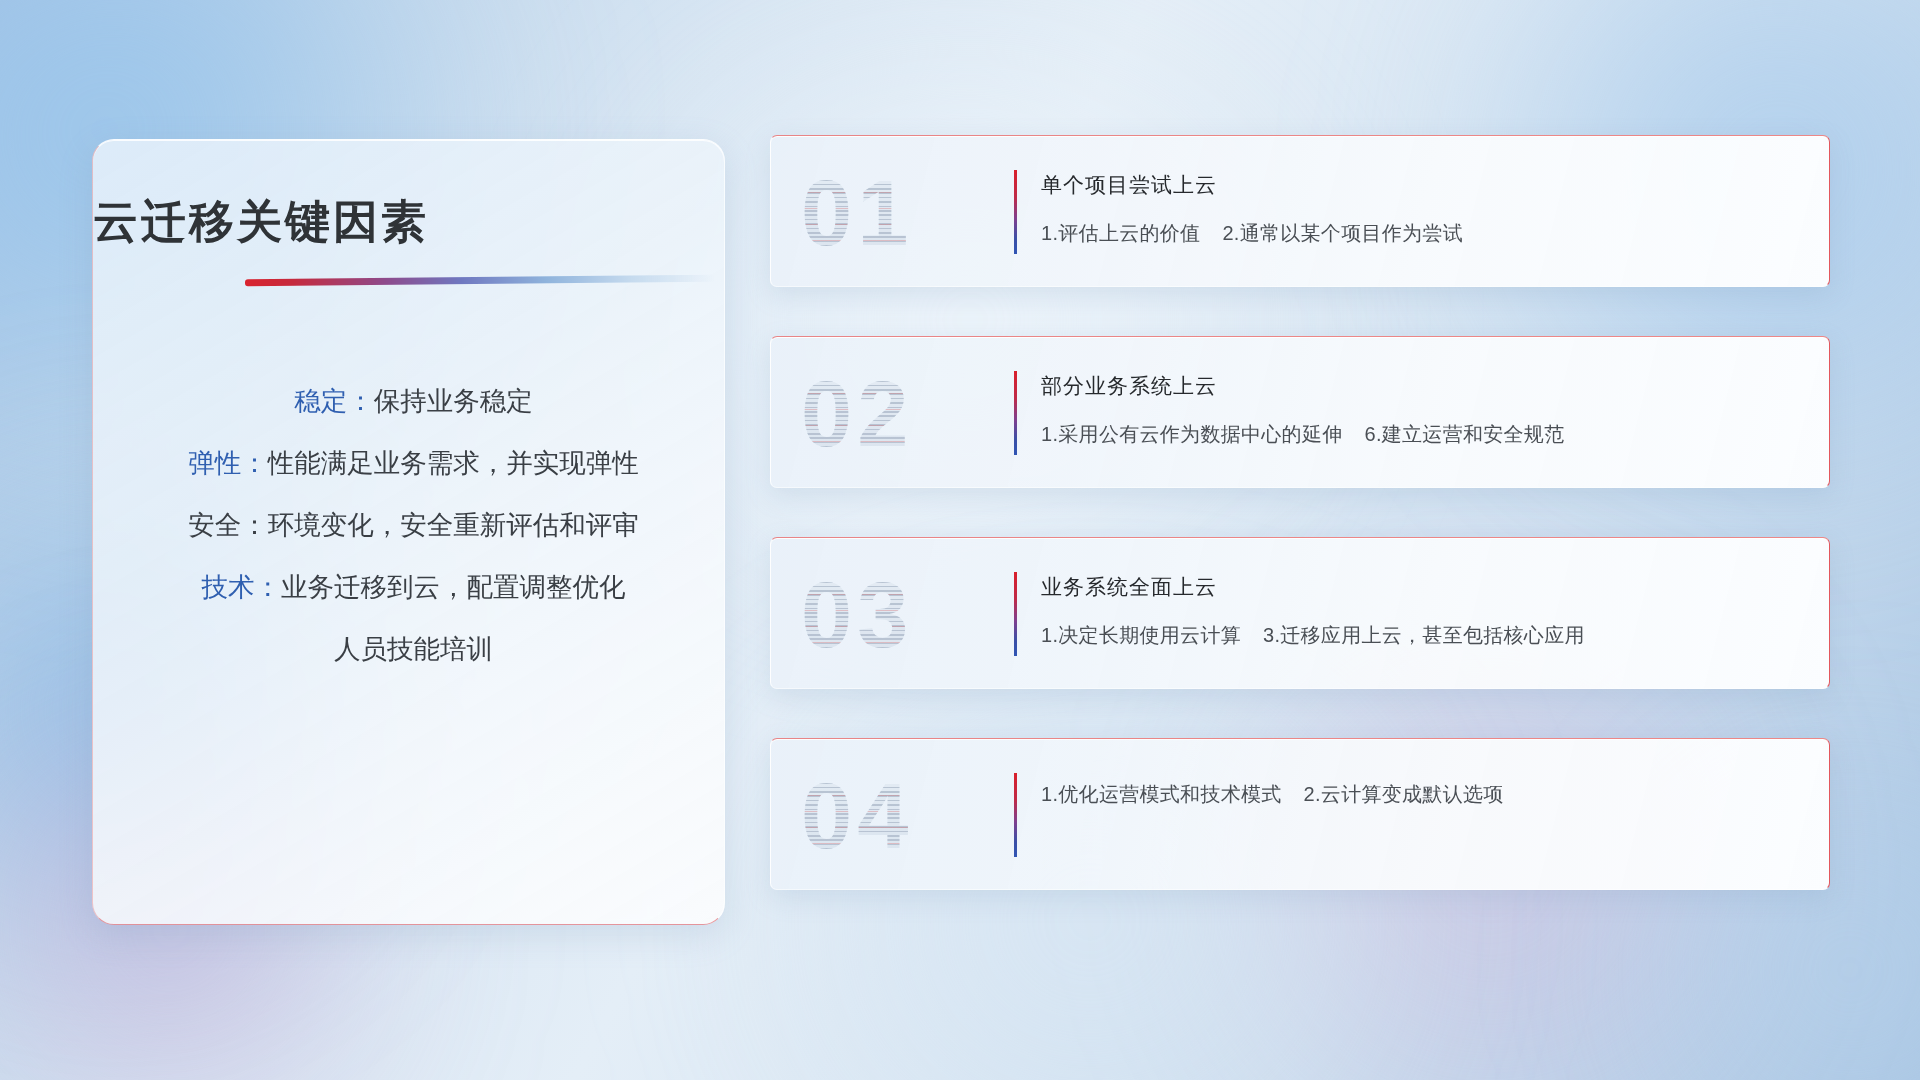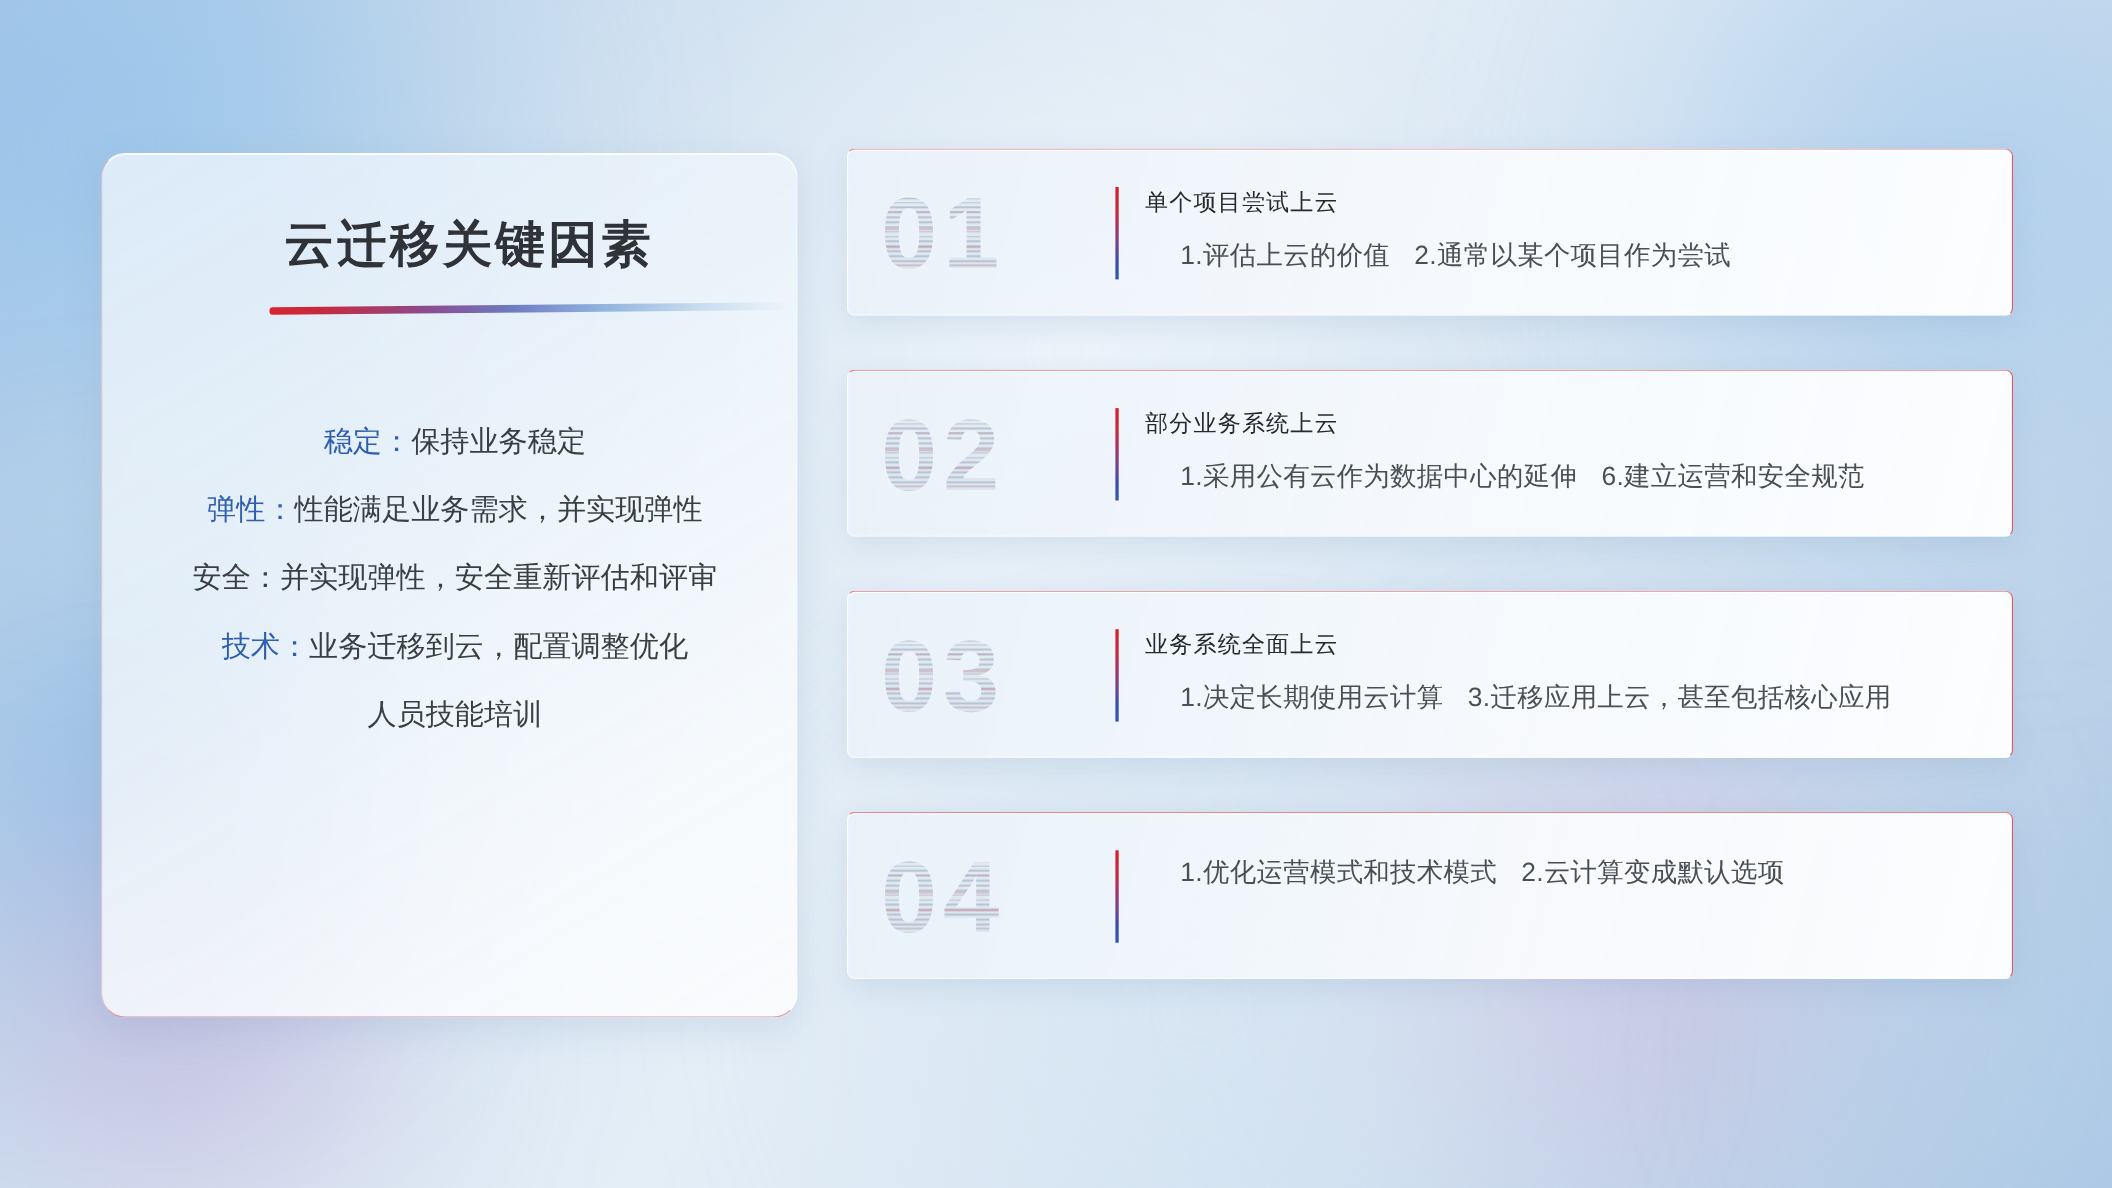--- a/index.html
+++ b/index.html
@@ -45,24 +45,23 @@
     border-radius:22px;
     background:linear-gradient(150deg, rgba(229,240,250,.88) 0%, rgba(238,245,251,.82) 38%, rgba(247,250,253,.86) 70%, rgba(252,253,254,.9) 100%);
     border:1px solid rgba(255,255,255,.75);
     border-bottom:1.4px solid rgba(226,72,78,.55);
     border-left:1.4px solid rgba(226,110,112,.38);
     box-shadow:0 10px 34px rgba(120,150,185,.20), inset 0 1px 0 rgba(255,255,255,.85);
     backdrop-filter:blur(3px);
   }
   #panel-title {
     position:absolute; left:0; right:0; top:52px;
-    text-align:center;
+    text-align:left;
     font-size:45px; font-weight:bold; letter-spacing:3px;
     color:#2f3337;
-    margin-left:36px;
   }
   #title-rule {
     position:absolute; left:152px; top:137px; width:470px; height:7px;
     border-radius:3px;
     background:linear-gradient(90deg,#d9232e 0%,#c62a3d 10%,#8d4b8c 30%,#6f78c0 46%,#8fb3dc 64%,#c5daee 82%,rgba(226,238,248,0) 100%);
     transform:skewY(-0.55deg);
   }
   #factor-list {
     position:absolute; left:40px; right:30px; top:230px;text-align:center;
   }
@@ -118,22 +117,22 @@
     position:absolute; left:243px; top:34px; width:3px; height:84px;
     background:linear-gradient(180deg,#d91f2b 0%,#c02a47 32%,#7f3f8e 58%,#3a4fa6 82%,#2f55b4 100%);
   }
   .card-text { position:absolute; left:270px; top:28px; right:24px; }
   .card-title {
     font-size:21px; font-weight:normal; color:#26292d; letter-spacing:1px;
     line-height:42px; white-space:nowrap;
   }
   .card-desc {
     margin-top:13px;
-    font-size:24px; color:#4a4f55; letter-spacing:.3px;
-    line-height:28px; white-space:nowrap;margin-left:32px;
+    font-size:20px; color:#4a4f55; letter-spacing:.3px;
+    line-height:28px; white-space:nowrap;
   }
   .gap { display:inline-block; width:22px; }
 </style>
 </head>
 <body>
 
 <div id="bg">
   <div class="bg-layer bg-base"></div>
   <div class="bg-blob blob-a"></div>
   <div class="bg-blob blob-b"></div>
@@ -146,21 +145,21 @@
 </div>
 
 <div id="stage">
 
   <section id="left-panel">
     <h1 id="panel-title">云迁移关键因素</h1>
     <div id="title-rule"></div>
     <div id="factor-list">
         <div class="factor-row"><span class="factor-key">稳定：</span><span class="factor-value">保持业务稳定</span></div>
         <div class="factor-row"><span class="factor-key">弹性：</span><span class="factor-value">性能满足业务需求，并实现弹性</span></div>
-        <div class="factor-row"><span class="factor-key dark">安全：</span><span class="factor-value">并实现弹性，安全重新评估和评审</span></div>
+        <div class="factor-row"><span class="factor-key dark">安全：</span><span class="factor-value">环境变化，安全重新评估和评审</span></div>
         <div class="factor-row"><span class="factor-key">技术：</span><span class="factor-value">业务迁移到云，配置调整优化</span></div>
         <div class="factor-row"><span class="factor-key dark"></span><span class="factor-value">人员技能培训</span></div>
       </div>
   </section>
 
   <section id="cards">
       <div class="card">
         <div class="card-num">01</div>
         <div class="card-num-tint">01</div>
         <div class="card-bar"></div>

